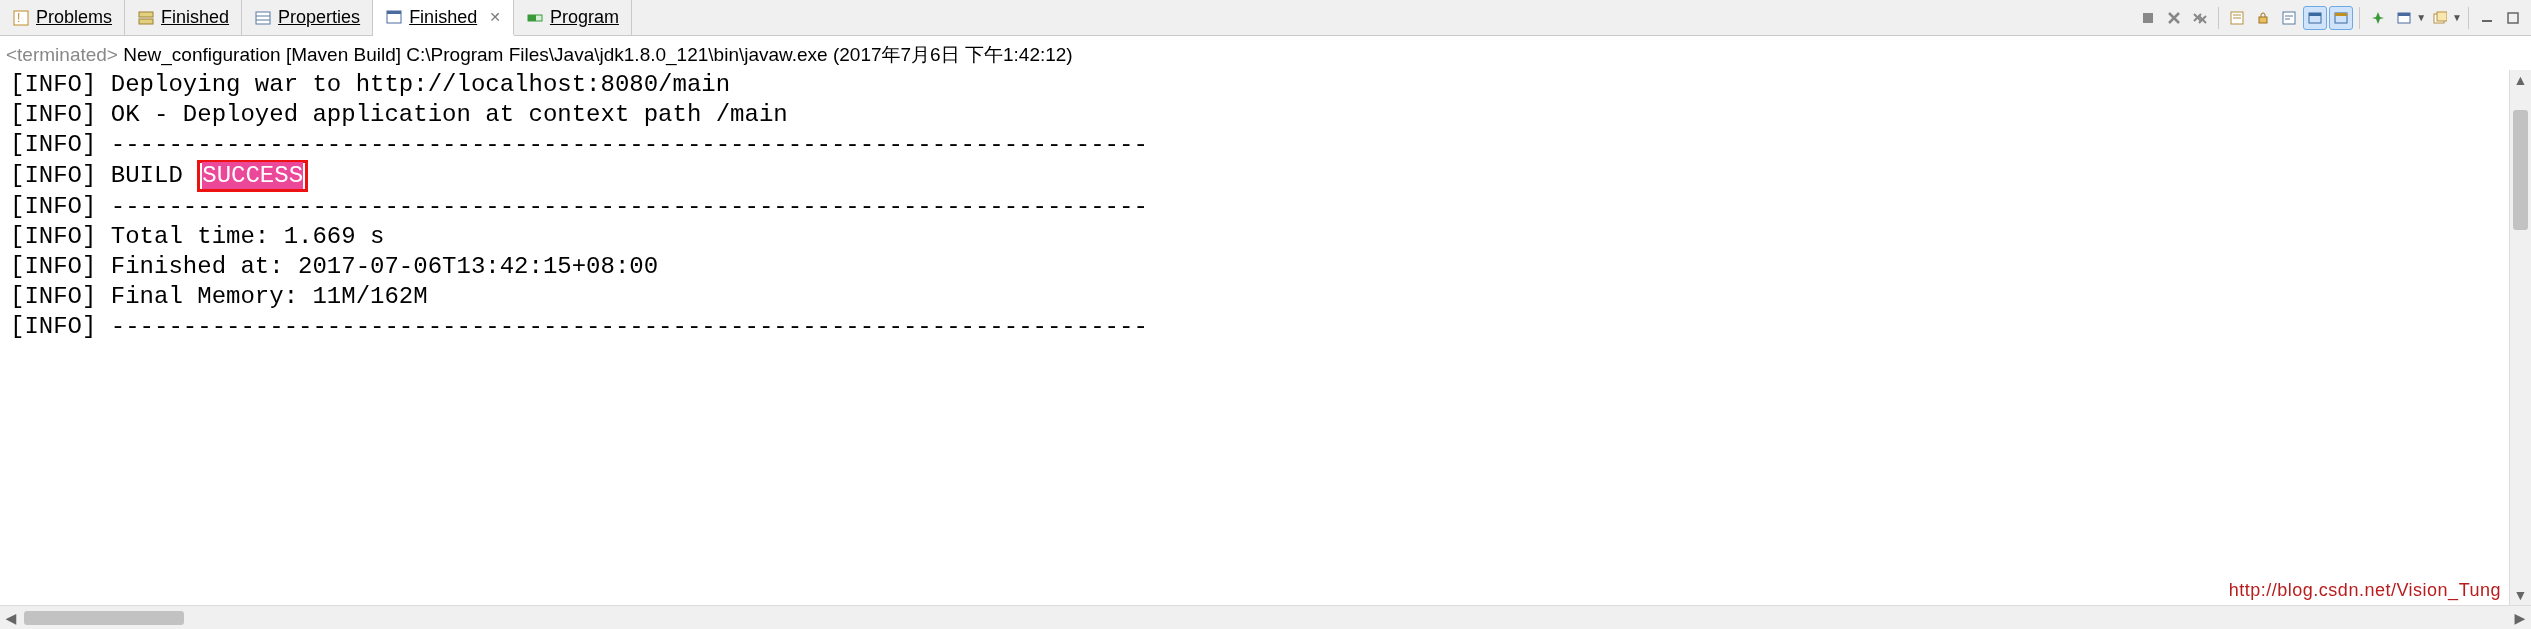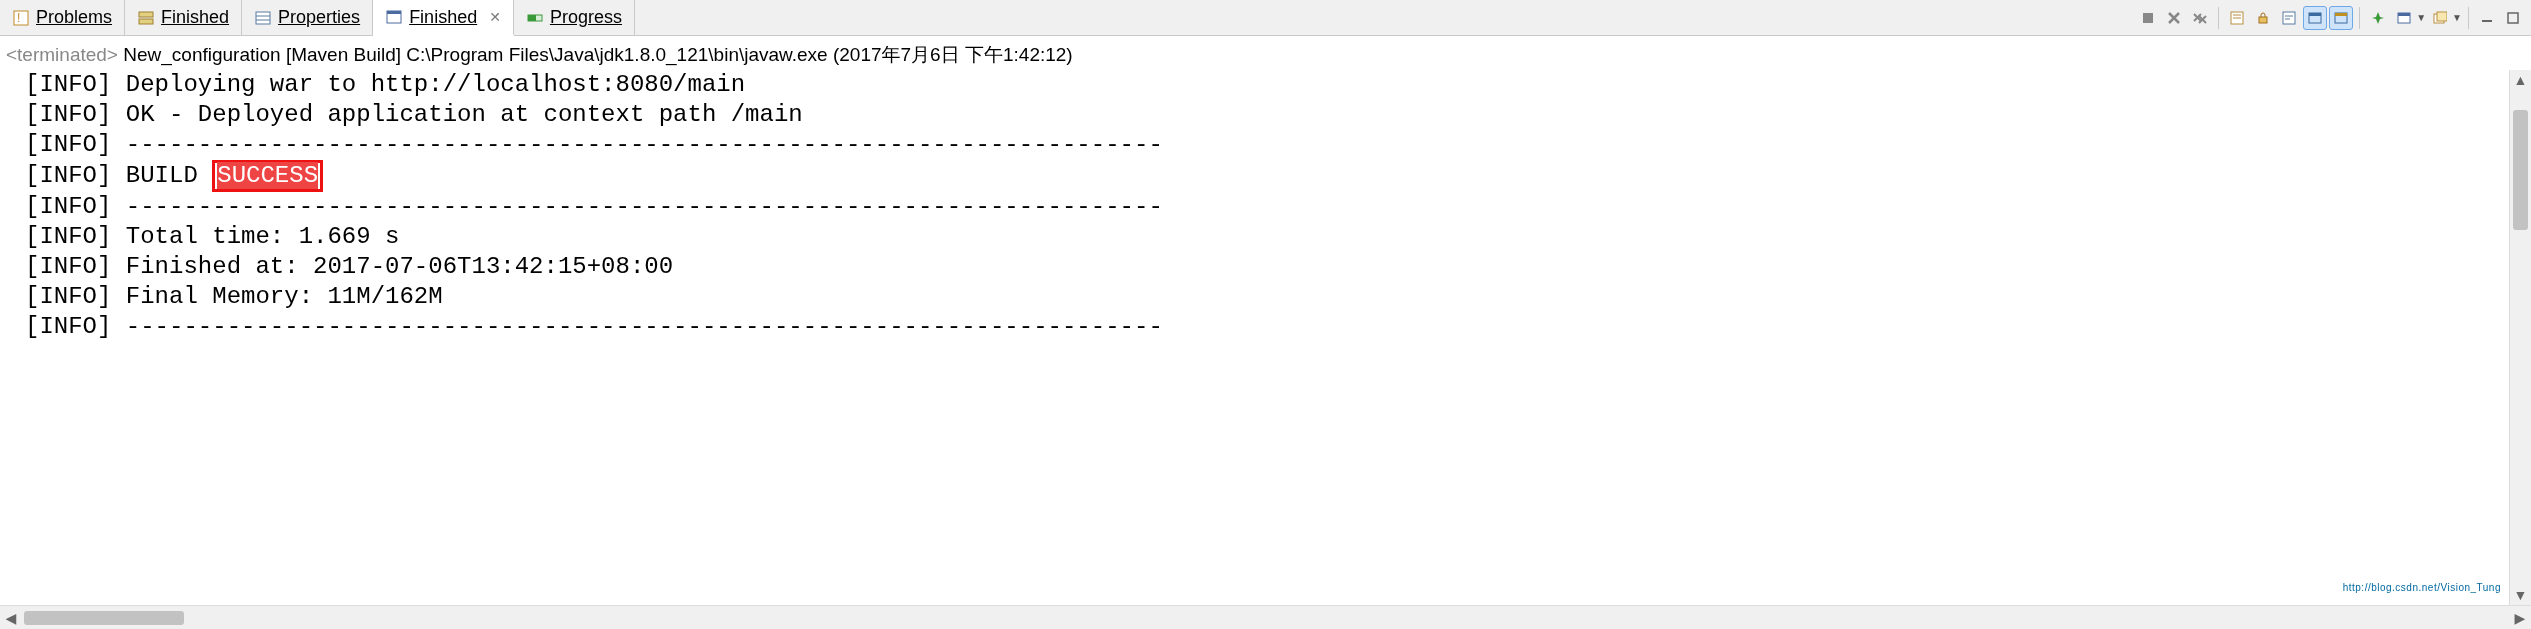--- a/index.html
+++ b/index.html
@@ -62,27 +62,27 @@
   .console-wrap {
     position:relative;
     height: calc(100% - 36px - 34px - 24px);
     overflow:hidden;
   }
   .console {
     font-family: "Consolas","Courier New",monospace;
     font-size: 24px;
     line-height: 30px;
     white-space: pre;
-    padding: 0 10px 4px 25px;
+    padding: 0 10px 4px 10px;
     color:#000;
     overflow:auto;
     height:100%;
   }
   .hl {
-    background:#ef4444;
+    background:#ec4899;
     color:#fff;
   }
   .build-box {
     border:3px solid #e11;
     padding:0 2px;
     display:inline-block;
     line-height:26px;
   }
   .vscroll {
     position:absolute; right:0; top:0; width:22px; height:100%;
@@ -93,22 +93,22 @@
   .varrow.up { top:2px; }
   .varrow.dn { bottom:2px; }
   .hscrollbar {
     height:24px; background:#f0f0f0; border-top:1px solid #dcdcdc;
     display:flex; align-items:center;
   }
   .harrow { width:22px; text-align:center; color:#666; font-size:14px; cursor:pointer; }
   .htrack { flex:1; height:14px; background:#f0f0f0; position:relative; }
   .hthumb { position:absolute; left:2px; top:0; bottom:0; width:160px; background:#c2c2c2; border-radius:3px; }
   .watermark {
-    position:absolute; right:30px; bottom:12px;
-    font-size:10px; color:#0369a1; letter-spacing:0.5px;
+    position:absolute; right:30px; bottom:4px;
+    font-size:18px; color:#b91c1c; letter-spacing:0.5px;
     font-family: Arial, sans-serif;
   }
 </style>
 </head>
 <body>
 
 <div class="view-tabs">
   <div class="tab">
     <span class="tab-icon">
       <svg width="16" height="16">
@@ -147,21 +147,21 @@
     <span class="tab-label">Finished</span>
     <span class="tab-close">✕</span>
   </div>
   <div class="tab">
     <span class="tab-icon">
       <svg width="16" height="16">
           <rect x="1" y="5" width="14" height="6" fill="#d8f0d8" stroke="#3a9a3a"></rect>
           <rect x="1" y="5" width="8" height="6" fill="#3a9a3a"></rect>
         </svg>
     </span>
-    <span class="tab-label">Progress</span>
+    <span class="tab-label">Program</span>
   </div>
 
   <div class="tab-spacer"></div>
 
   <div class="toolbar">
     <div class="tbtn" title="Terminate">
       <svg width="14" height="14">
           <rect x="2" y="2" width="10" height="10" fill="#888"></rect>
         </svg>
     </div>

